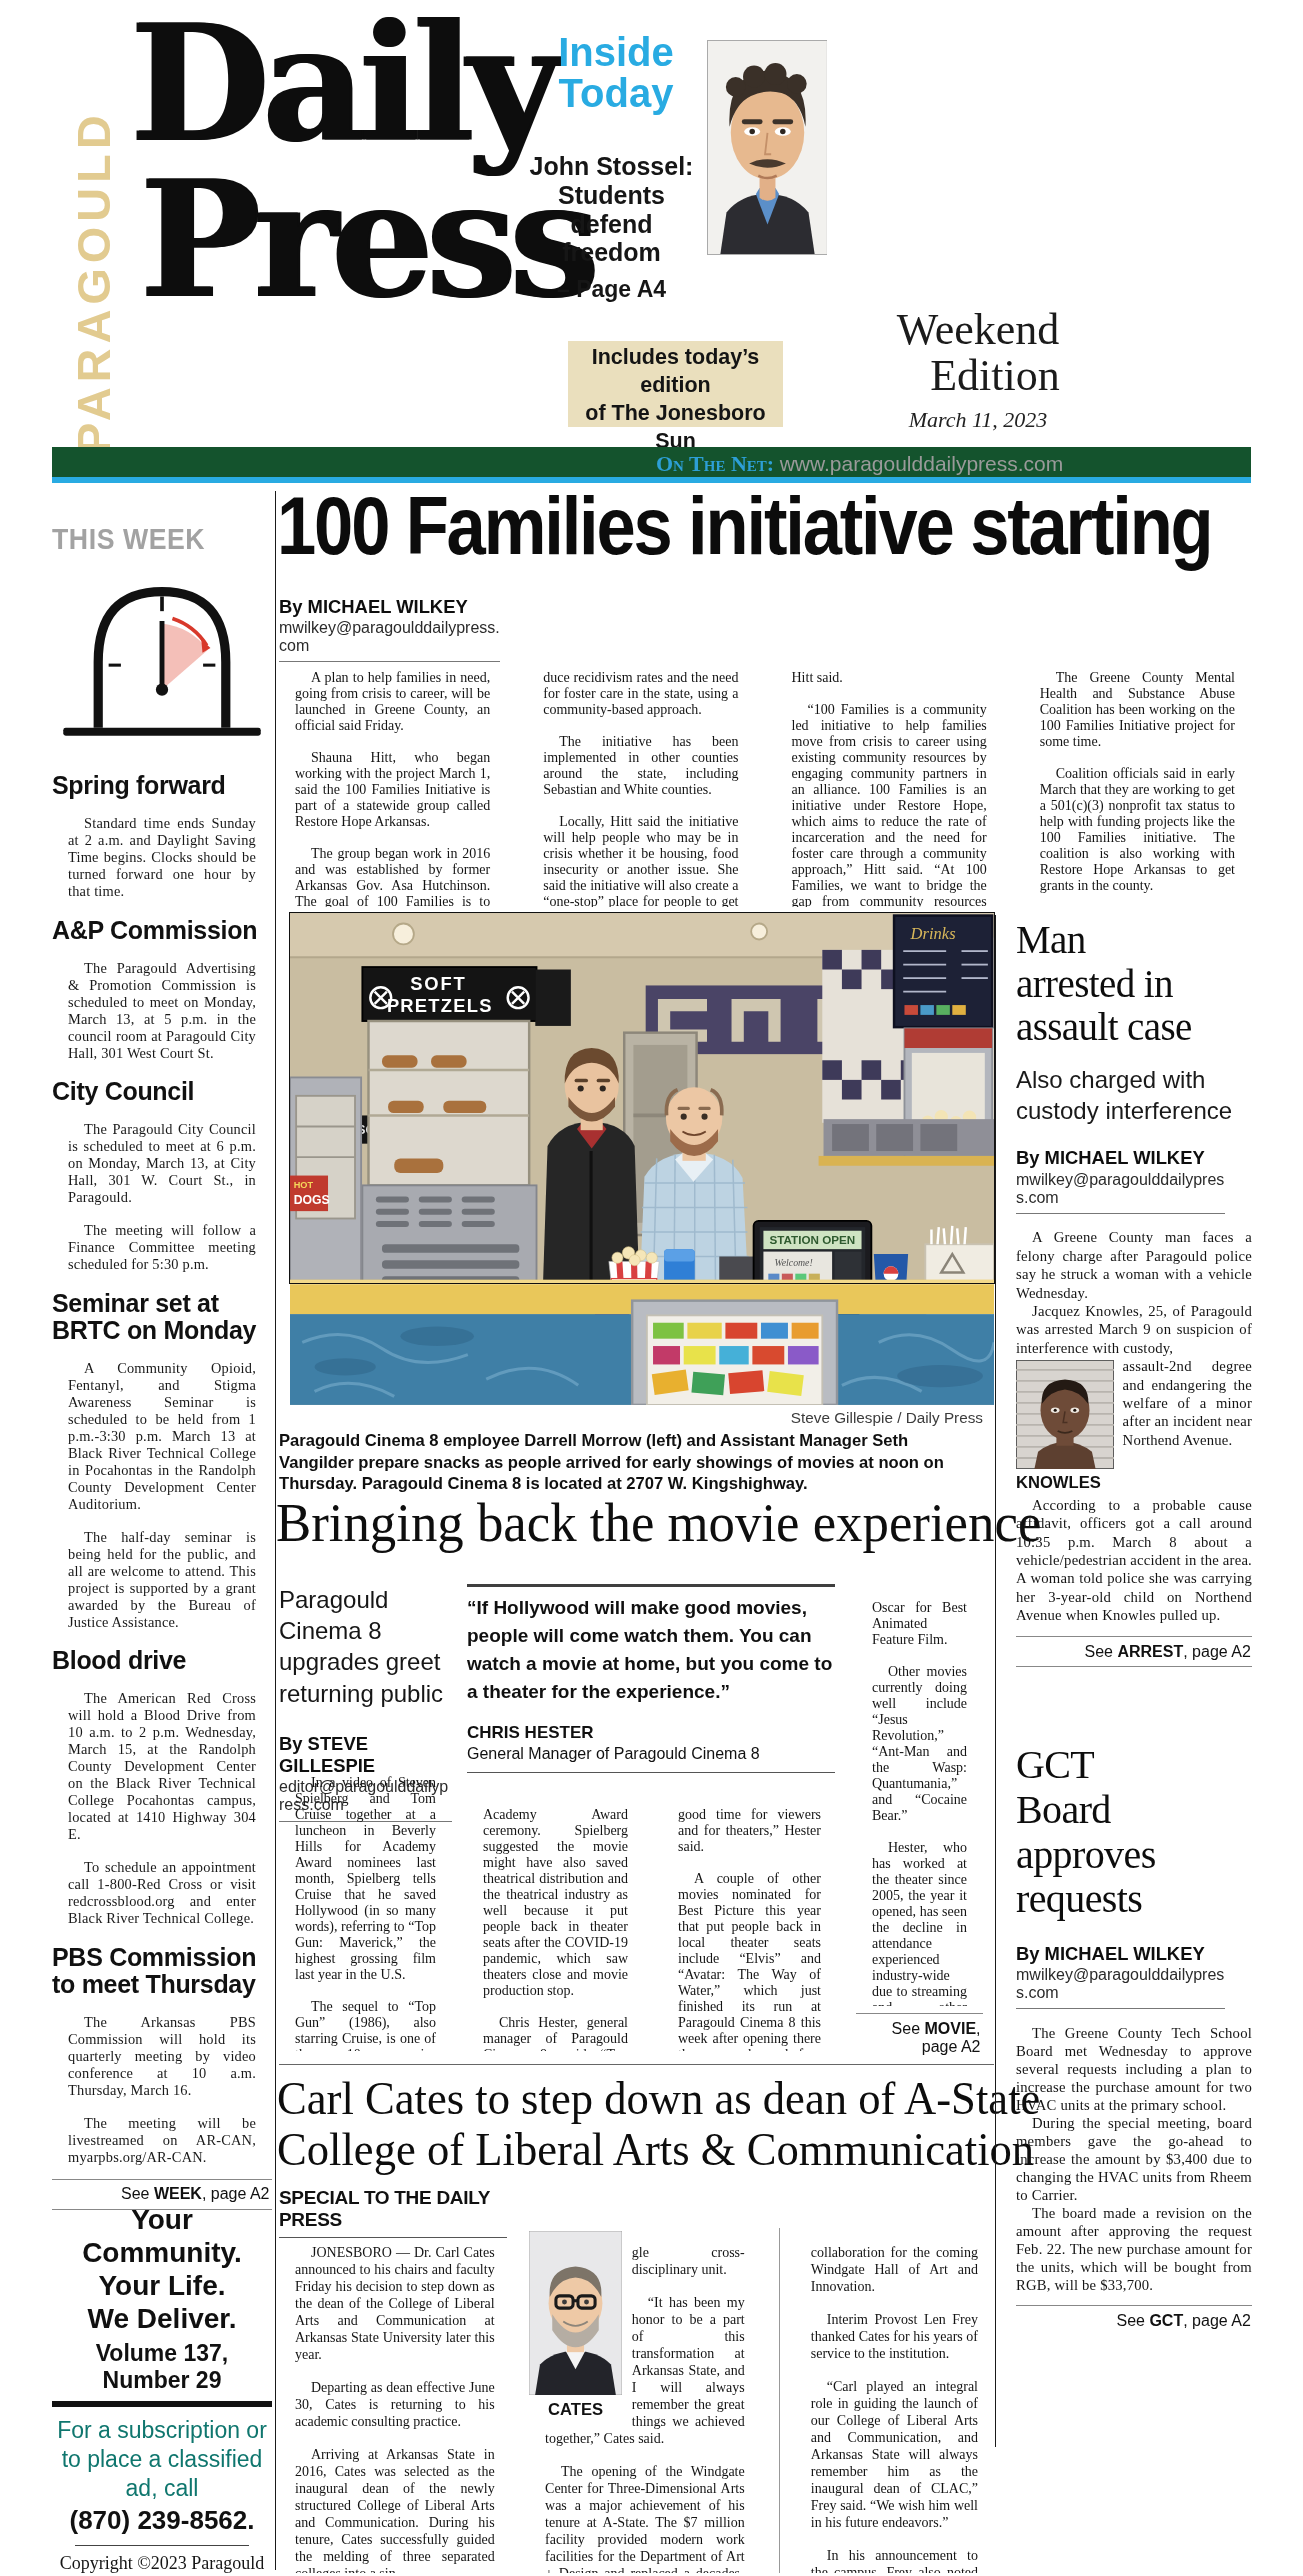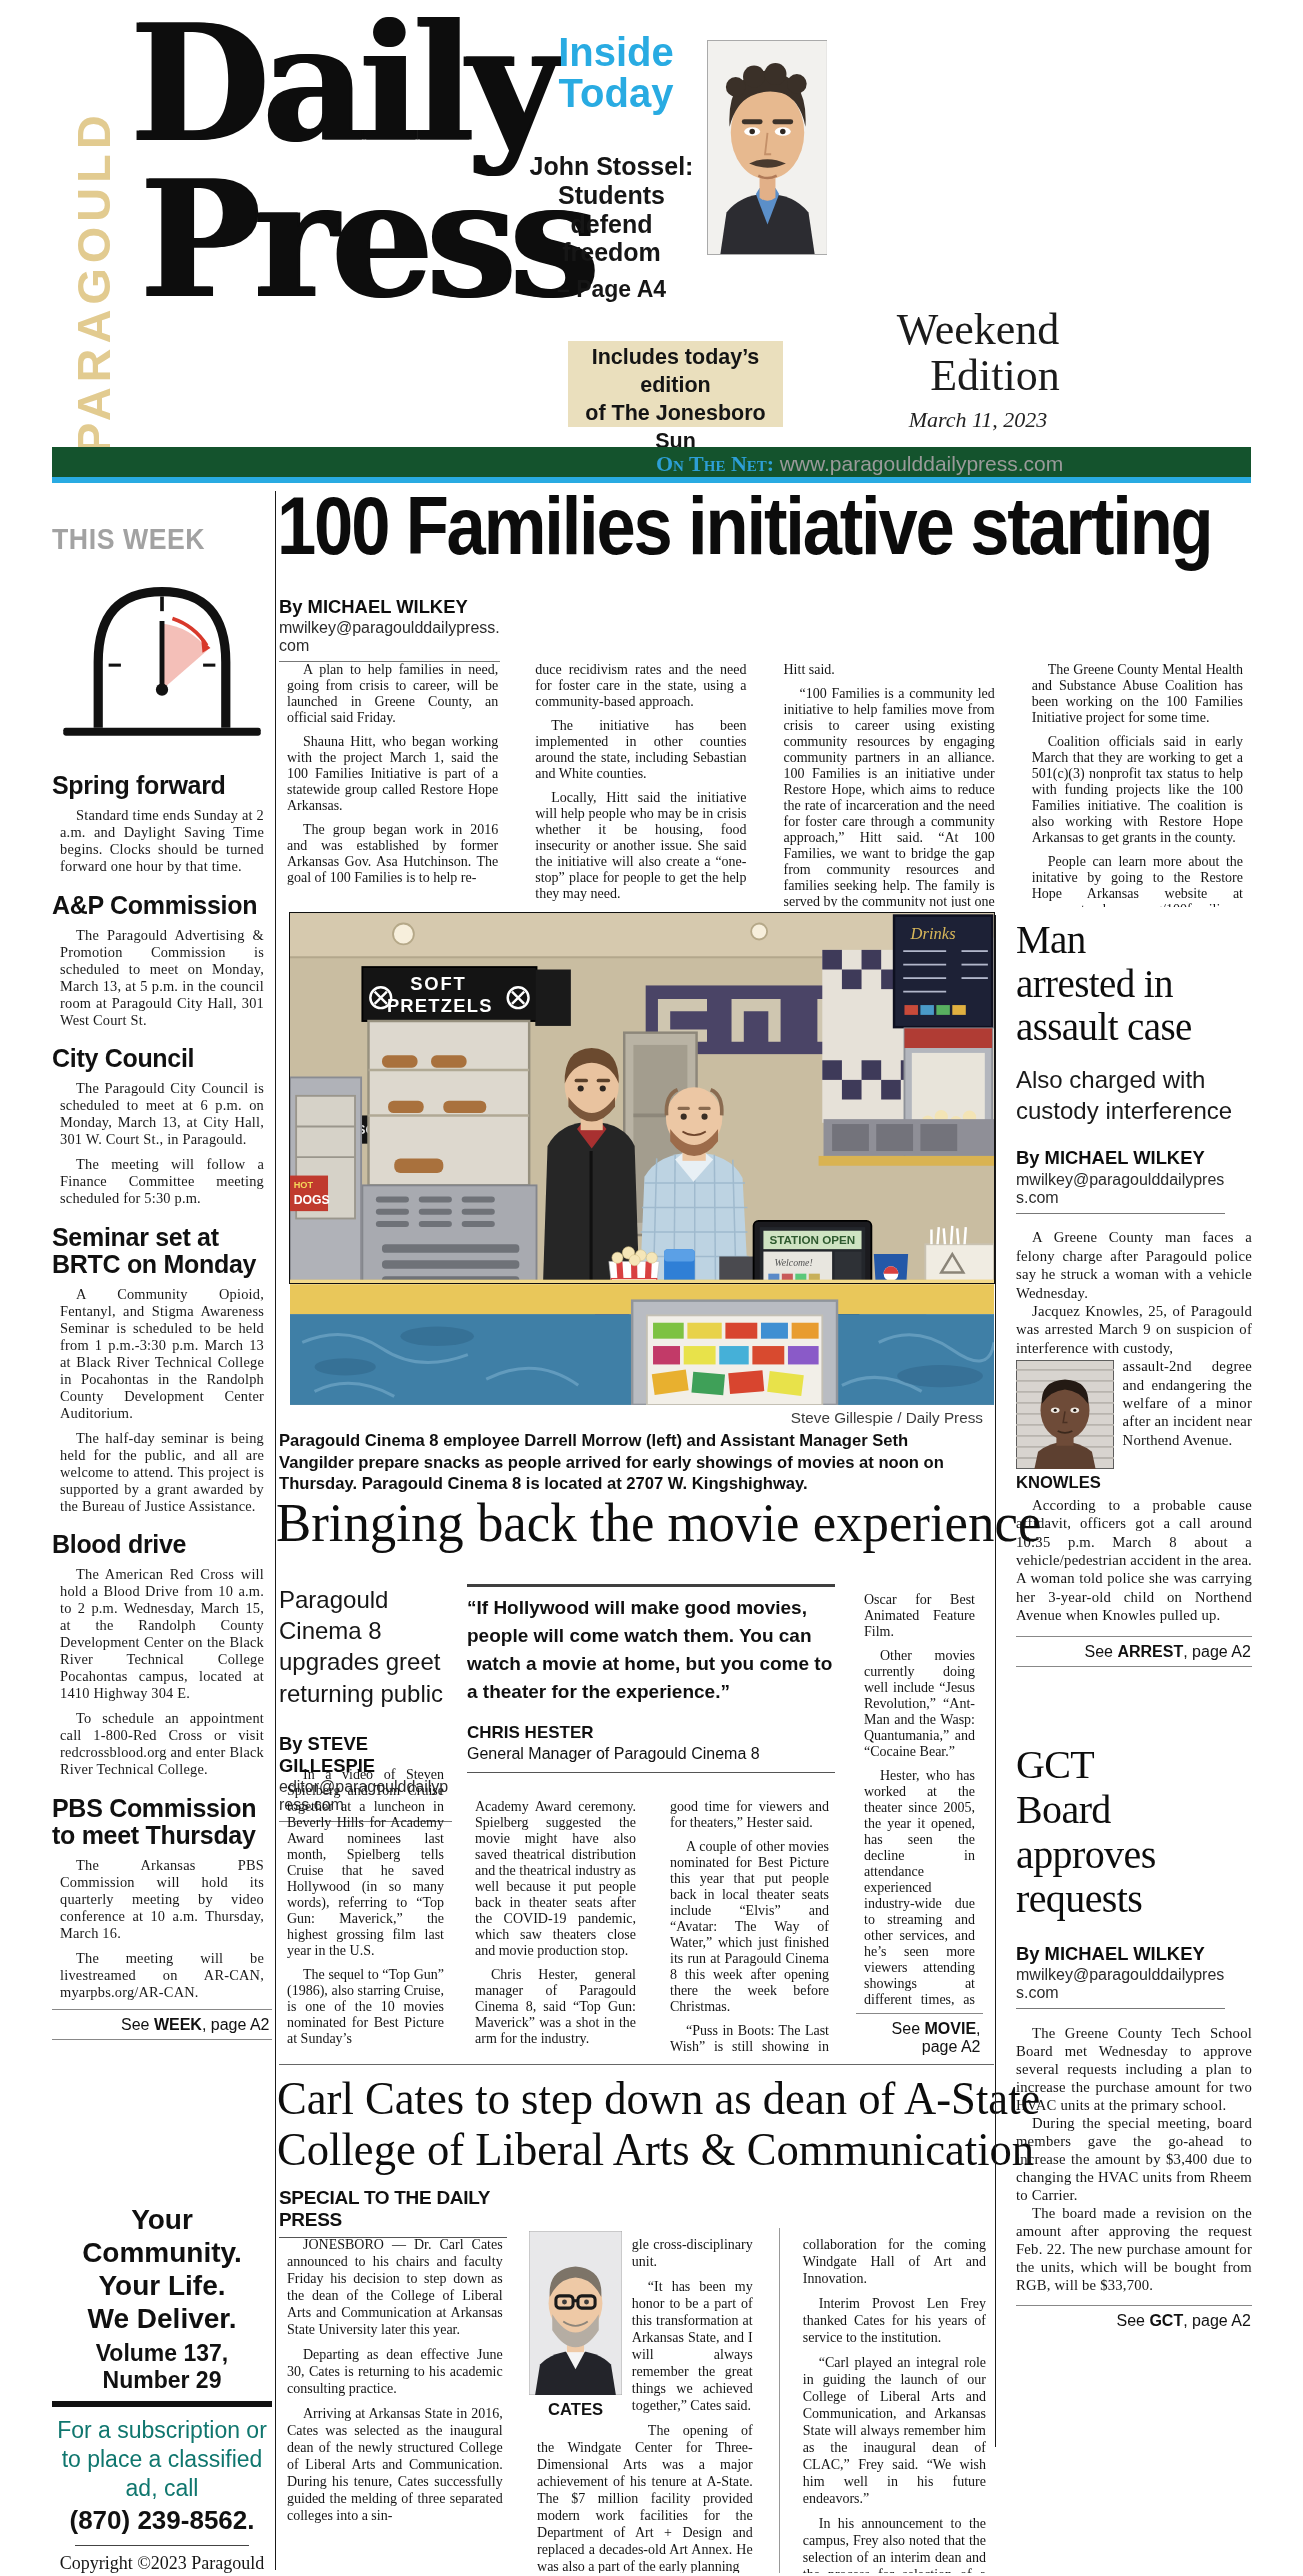--- a/index.html
+++ b/index.html
@@ -45,21 +45,21 @@
   .see-more b{font-weight:700}
   #promo-block{left:52px;top:2203px;width:220px;text-align:center}
   #promo-block .big{font:700 28px/1.18 "Liberation Sans",sans-serif;color:#101010}
   #promo-block .vol{font:700 23px "Liberation Sans",sans-serif;margin-top:4.9px}
   #promo-block .thick{height:5.5px;background:#111;margin:7.4px 0 8.6px}
   #promo-block .sub{font:400 23px/1.28 "Liberation Sans",sans-serif;color:#0f766e}
   #promo-block .phone{font:700 26px "Liberation Sans",sans-serif;margin-top:1.2px}
   #promo-block .thin{border-top:1.2px solid #444;margin:8.6px 23px 7.4px}
   #promo-block .copy{font:18px "Liberation Serif",serif;color:#151515}
   
-  .np p{font:14px/16px "Liberation Serif",serif;text-align:justify;text-indent:16px;margin:8px;color:#141414}
+  .np p{font:14px/16px "Liberation Serif",serif;text-align:justify;text-indent:16px;margin:16px;color:#141414}
   .cont p:first-child{text-indent:0}
   .colbox{overflow:hidden}
   .byline{font:700 18.4px "Liberation Sans",sans-serif;color:#0e0e0e}
   .email{font:400 16px "Liberation Sans",sans-serif;color:#2b2b2b;margin-top:1.2px;word-break:break-all}
   .byline-rule{border-bottom:1.8px solid #777;margin-top:6.1px}
   
   #main-headline{left:277px;top:485px;width:1135px;font:700 82px/1 "Liberation Sans",sans-serif;
     letter-spacing:-2.5px;color:#0c0c0c;transform:scaleX(.86);transform-origin:left;white-space:nowrap}
   #main-byline{left:279px;top:596px;width:221px}
   #main-cols{left:279px;top:654px;width:972px;height:253px;display:flex;gap:21px}

